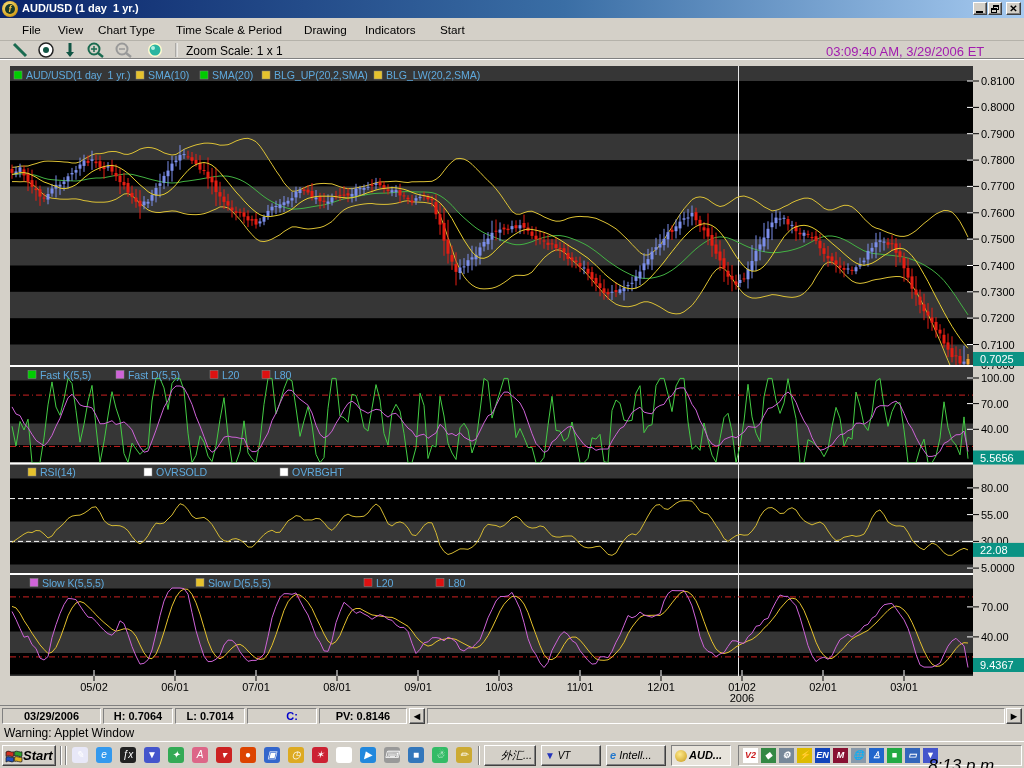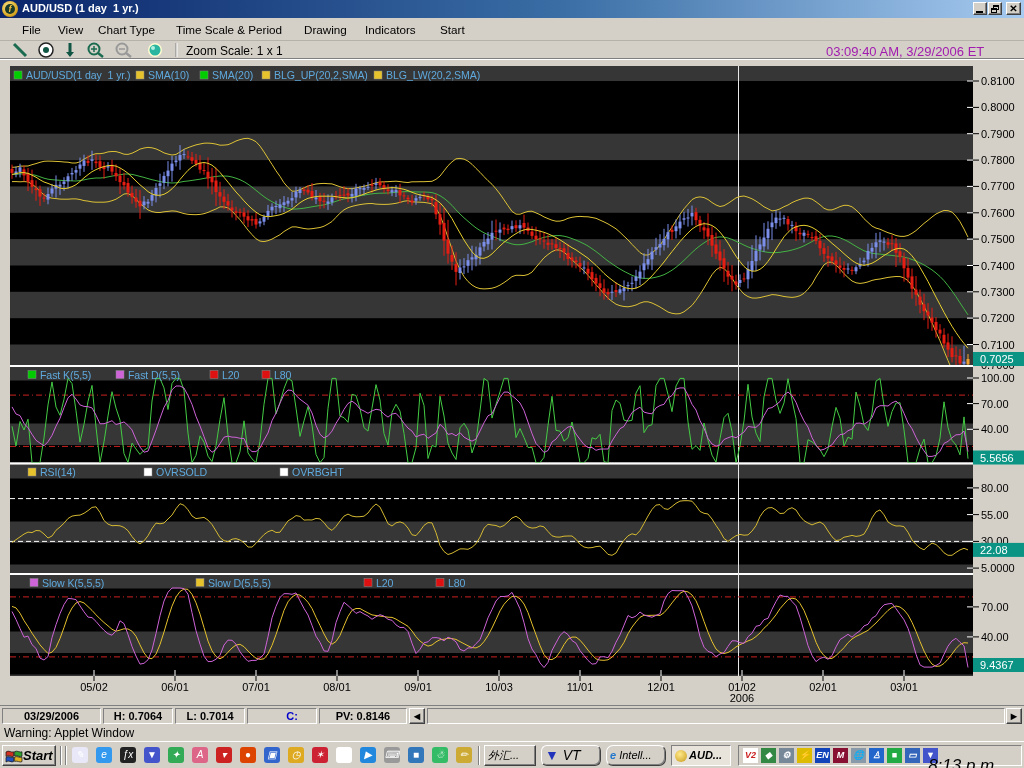--- a/index.html
+++ b/index.html
@@ -769,23 +769,23 @@
 <div class="abs" style="left:264px;top:5px;width:16px;height:16px;background:#3366cc;border-radius:3px;color:#fff;font-size:10px;text-align:center;line-height:16px;overflow:hidden;">▣</div>
 <div class="abs" style="left:288px;top:5px;width:16px;height:16px;background:#ddaa22;border-radius:3px;color:#fff;font-size:10px;text-align:center;line-height:16px;overflow:hidden;">◷</div>
 <div class="abs" style="left:312px;top:5px;width:16px;height:16px;background:#cc2233;border-radius:3px;color:#fff;font-size:10px;text-align:center;line-height:16px;overflow:hidden;">✶</div>
 <div class="abs" style="left:336px;top:5px;width:16px;height:16px;background:#ffffff;border-radius:3px;color:#fff;font-size:10px;text-align:center;line-height:16px;overflow:hidden;">V2</div>
 <div class="abs" style="left:360px;top:5px;width:16px;height:16px;background:#2288dd;border-radius:3px;color:#fff;font-size:10px;text-align:center;line-height:16px;overflow:hidden;">▶</div>
 <div class="abs" style="left:384px;top:5px;width:16px;height:16px;background:#999999;border-radius:3px;color:#fff;font-size:10px;text-align:center;line-height:16px;overflow:hidden;">⌨</div>
 <div class="abs" style="left:408px;top:5px;width:16px;height:16px;background:#3377bb;border-radius:3px;color:#fff;font-size:10px;text-align:center;line-height:16px;overflow:hidden;">■</div>
 <div class="abs" style="left:432px;top:5px;width:16px;height:16px;background:#33bb66;border-radius:3px;color:#fff;font-size:10px;text-align:center;line-height:16px;overflow:hidden;">☃</div>
 <div class="abs" style="left:456px;top:5px;width:16px;height:16px;background:#ccaa33;border-radius:3px;color:#fff;font-size:10px;text-align:center;line-height:16px;overflow:hidden;">✏</div>
 <div class="abs" style="left:478px;top:4px;width:2px;height:19px;border-left:1px solid #808080;border-right:1px solid #fff;"></div>
-<div class="abs btn3d" style="left:484px;top:3px;width:52px;height:21px;font-size:11px;line-height:19px;padding-left:3px;">外汇...</div>
-<div class="abs btn3d" style="left:541px;top:3px;width:60px;height:21px;font-size:14px;line-height:19px;border-radius:6px;"><span style="color:#2233bb;font-weight:bold;margin-left:3px;">▼</span> VT</div>
-<div class="abs btn3d" style="left:606px;top:3px;width:60px;height:21px;font-size:11px;line-height:19px;border-radius:7px;"><span style="color:#2277cc;font-weight:bold;margin-left:3px;">e</span> Intell...</div>
+<div class="abs btn3d" style="left:484px;top:3px;width:52px;height:21px;font-size:11px;line-height:19px;padding-left:16px;">外汇...</div>
+<div class="abs btn3d" style="left:541px;top:3px;width:60px;height:21px;font-size:10px;line-height:19px;"><span style="color:#2233bb;font-weight:bold;margin-left:3px;">▼</span> VT</div>
+<div class="abs btn3d" style="left:606px;top:3px;width:60px;height:21px;font-size:11px;line-height:19px;"><span style="color:#2277cc;font-weight:bold;margin-left:3px;">e</span> Intell...</div>
 <div class="abs" style="left:671px;top:3px;width:60px;height:21px;font-size:11px;line-height:19px;background:#e8e4dc;border:1px solid;border-color:#808080 #fff #fff #808080;font-weight:bold;"><span style="display:inline-block;width:12px;height:12px;border-radius:50%;background:radial-gradient(circle at 40% 35%,#ffe98a,#c79a1b);margin:4px 2px 0 3px;vertical-align:top;"></span>AUD...</div>
 <div class="abs sunk" style="left:738px;top:3px;width:284px;height:21px;">
 <span class="abs" style="left:4px;top:2px;width:15px;height:15px;background:#ffffff;color:#cc2222;font-size:9px;font-weight:bold;text-align:center;line-height:15px;overflow:hidden;">V2</span>
 <span class="abs" style="left:22px;top:2px;width:15px;height:15px;background:#338844;color:#fff;font-size:9px;font-weight:bold;text-align:center;line-height:15px;overflow:hidden;">◆</span>
 <span class="abs" style="left:40px;top:2px;width:15px;height:15px;background:#778899;color:#fff;font-size:9px;font-weight:bold;text-align:center;line-height:15px;overflow:hidden;">⚙</span>
 <span class="abs" style="left:58px;top:2px;width:15px;height:15px;background:#ddbb00;color:#fff;font-size:9px;font-weight:bold;text-align:center;line-height:15px;overflow:hidden;">⚡</span>
 <span class="abs" style="left:76px;top:2px;width:15px;height:15px;background:#1144bb;color:#fff;font-size:9px;font-weight:bold;text-align:center;line-height:15px;overflow:hidden;">EN</span>
 <span class="abs" style="left:94px;top:2px;width:15px;height:15px;background:#881133;color:#fff;font-size:9px;font-weight:bold;text-align:center;line-height:15px;overflow:hidden;">M</span>
 <span class="abs" style="left:112px;top:2px;width:15px;height:15px;background:#8899aa;color:#fff;font-size:9px;font-weight:bold;text-align:center;line-height:15px;overflow:hidden;">🌐</span>
 <span class="abs" style="left:130px;top:2px;width:15px;height:15px;background:#2266cc;color:#fff;font-size:9px;font-weight:bold;text-align:center;line-height:15px;overflow:hidden;">♙</span>

